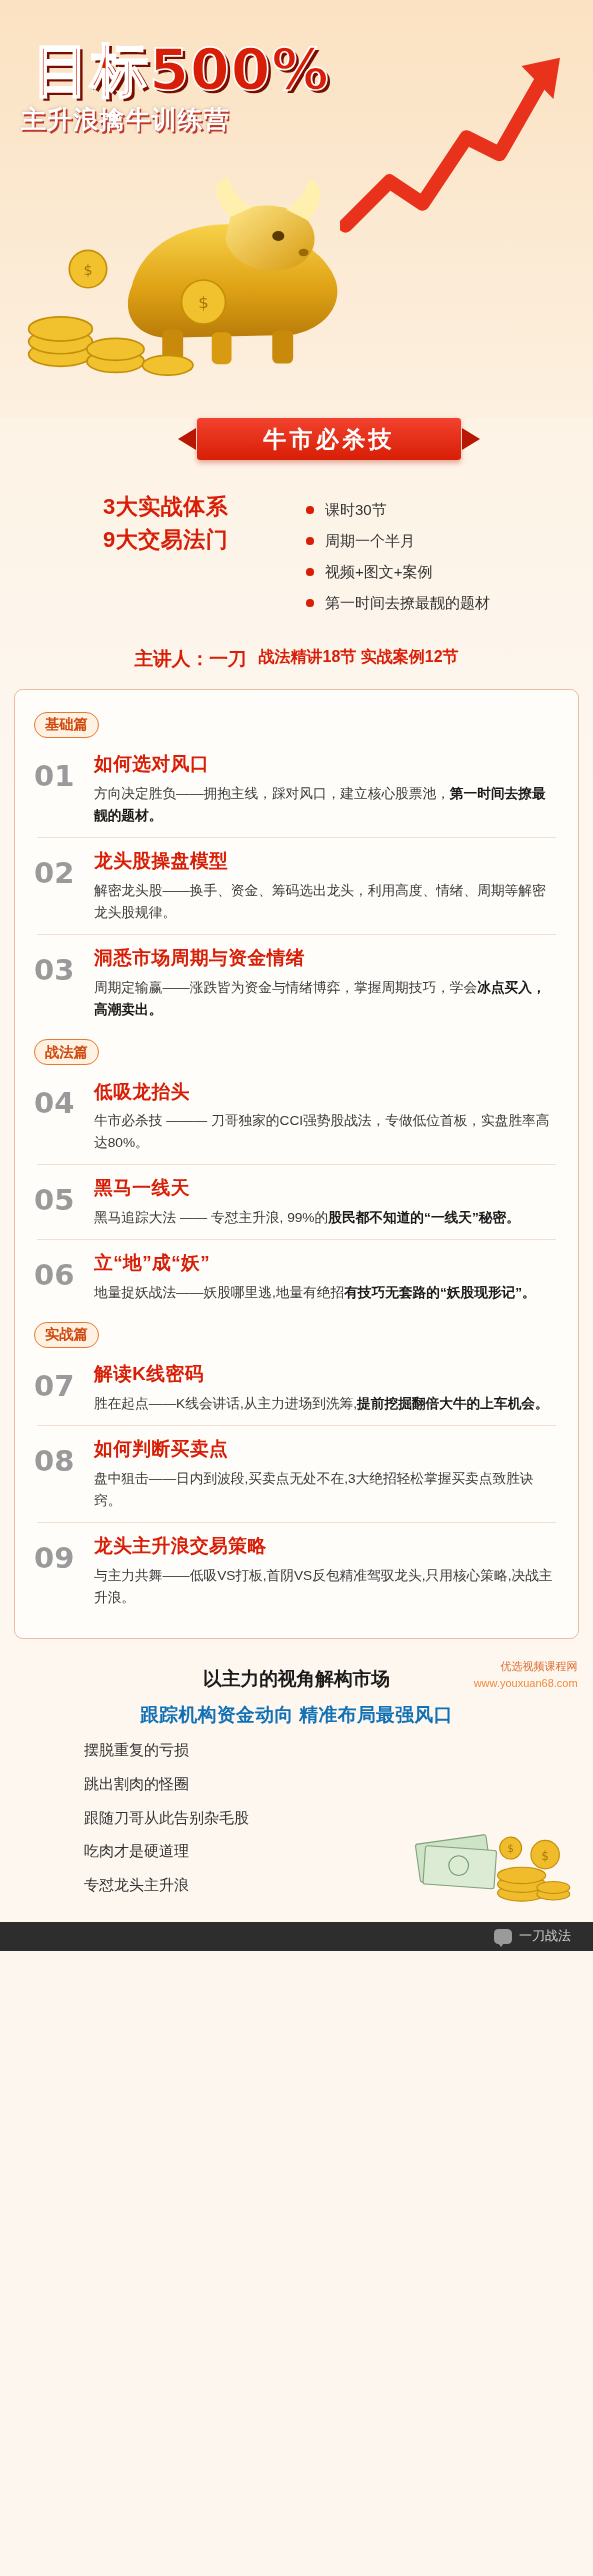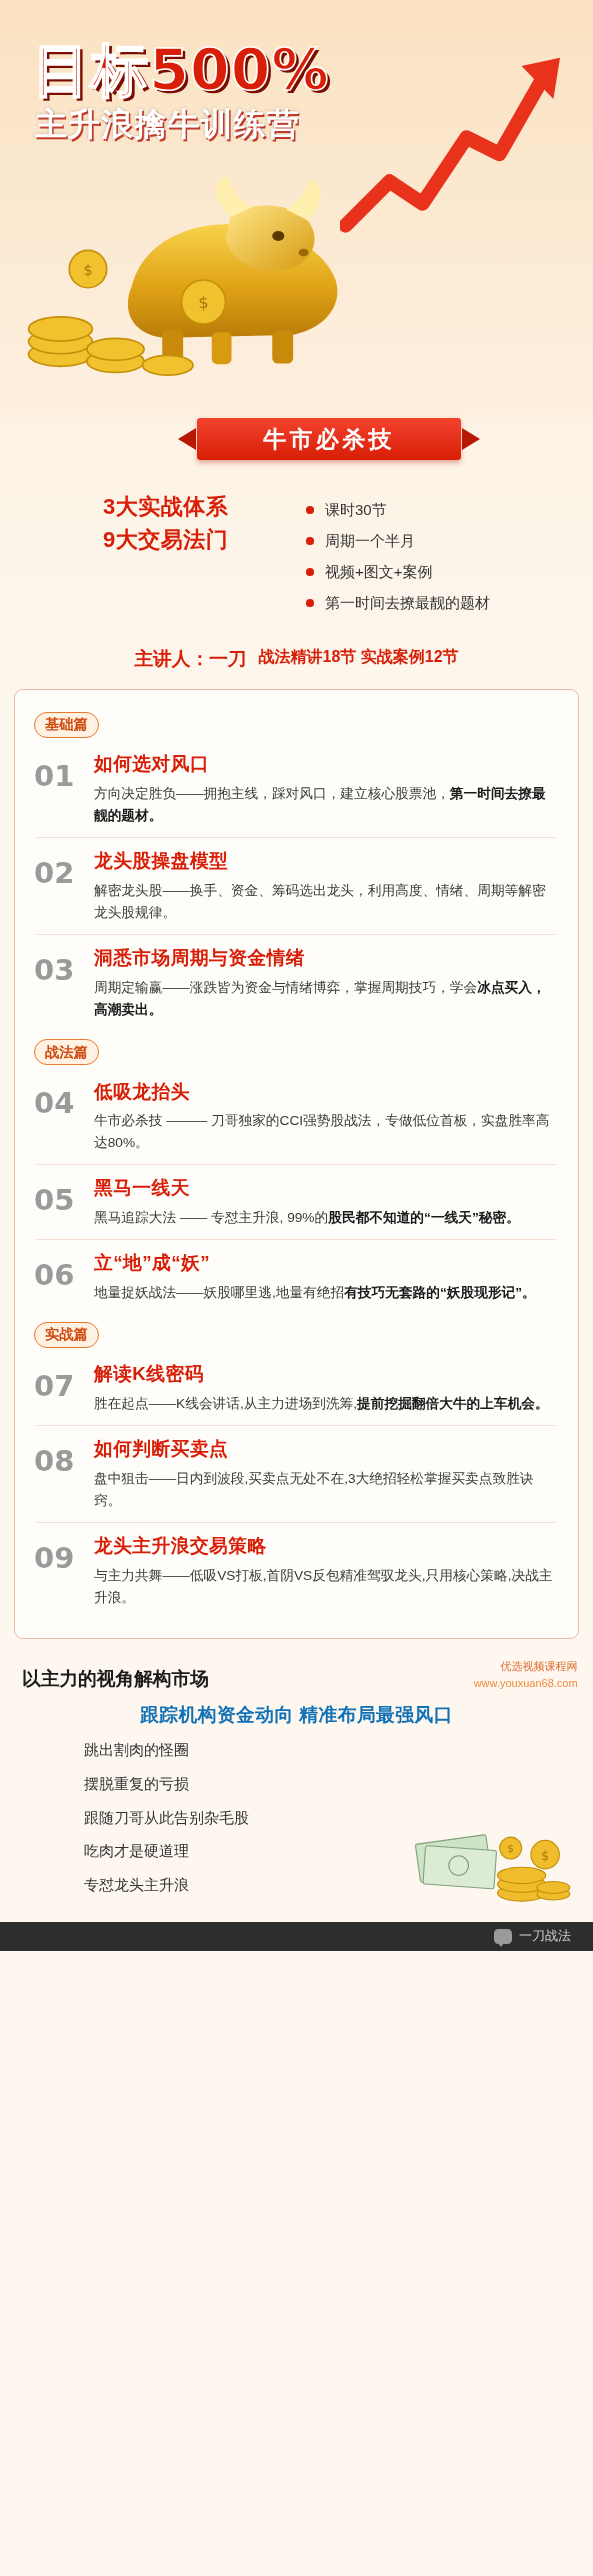--- a/index.html
+++ b/index.html
@@ -28,22 +28,22 @@
   }
   .hero-title{
     position:absolute;left:33px;top:33px;
     font-size:57px;font-weight:bold;letter-spacing:1.1px;
     color:#d81e06;
     -webkit-text-stroke:1.6px #fff;
     text-shadow:3.3px 3.3px 0 #7a0d00, 0 0 1.1px #fff;
     font-family:"DejaVu Sans","Liberation Sans",sans-serif;
   }
   .hero-sub{
-    position:absolute;left:35px;top:103px;
-    font-size:32px;font-weight:bold;color:#fff;
+    position:absolute;left:21px;top:103px;
+    font-size:25px;font-weight:bold;color:#fff;
     text-shadow:1.6px 1.6px 0 #c0392b,0 0 3.3px rgba(0,0,0,.25);
     letter-spacing:1.1px;
   }
   .bull{
     position:absolute;left:66px;top:148px;width:308px;height:220px;
   }
   .coins{position:absolute;left:22px;top:236px;width:231px;height:143px;}
 
   
   .banner-wrap{
@@ -134,21 +134,21 @@
     height:1.1px;background:#f3ded2;margin:0 22px;
   }
 
   
   .foot{
     padding:5.5px 22px 11px 22px;
     position:relative;
   }
   .foot-h1{
     font-size:18.7px;font-weight:bold;color:#1a1a1a;
-    margin:7.7px 0 10px 0;
+    text-align:center;margin:7.7px 0 10px 0;
   }
   .foot-h2{
     font-size:18.7px;font-weight:bold;color:#1271b5;
     text-align:center;margin-bottom:14.3px;letter-spacing:0.5px;
   }
   .foot-list li{
     list-style:none;font-size:15px;color:#333;line-height:1;
     margin:0 0 18.7px 22px;
   }
   .money{
@@ -368,22 +368,22 @@
         </div>
       </div>
     </div>
   </div>
 
   <div class="foot">
     <div class="foot-h1">以主力的视角解构市场</div>
     <div class="foot-h2">跟踪机构资金动向  精准布局最强风口</div>
 
     <ul class="foot-list">
+      <li>摆脱重复的亏损</li>
       <li>跳出割肉的怪圈</li>
-      <li>摆脱重复的亏损</li>
       <li>跟随刀哥从此告别杂毛股</li>
       <li>吃肉才是硬道理</li>
       <li>专怼龙头主升浪</li>
     </ul>
 
     <svg class="money" viewBox="0 0 290 190">
       <g>
         <rect x="10" y="70" width="130" height="70" rx="4" fill="#cfe3c6" stroke="#7ea37a" stroke-width="2" transform="rotate(-8 75 105)"></rect>
         <rect x="22" y="86" width="130" height="70" rx="4" fill="#dcebd4" stroke="#7ea37a" stroke-width="2" transform="rotate(4 87 121)"></rect>
         <circle cx="85" cy="118" r="18" fill="none" stroke="#6f9a6c" stroke-width="2"></circle>

